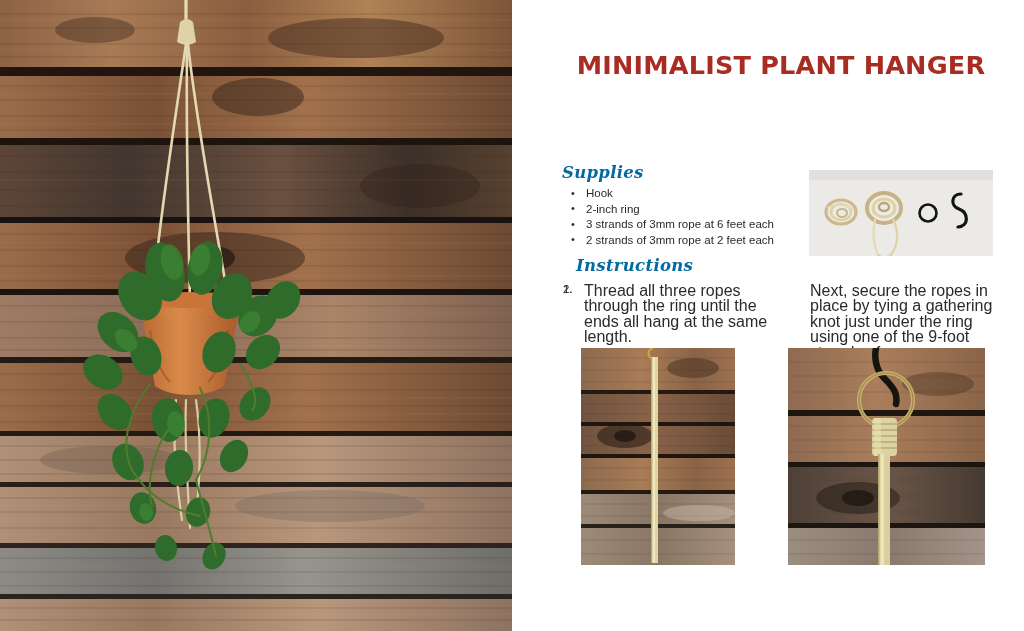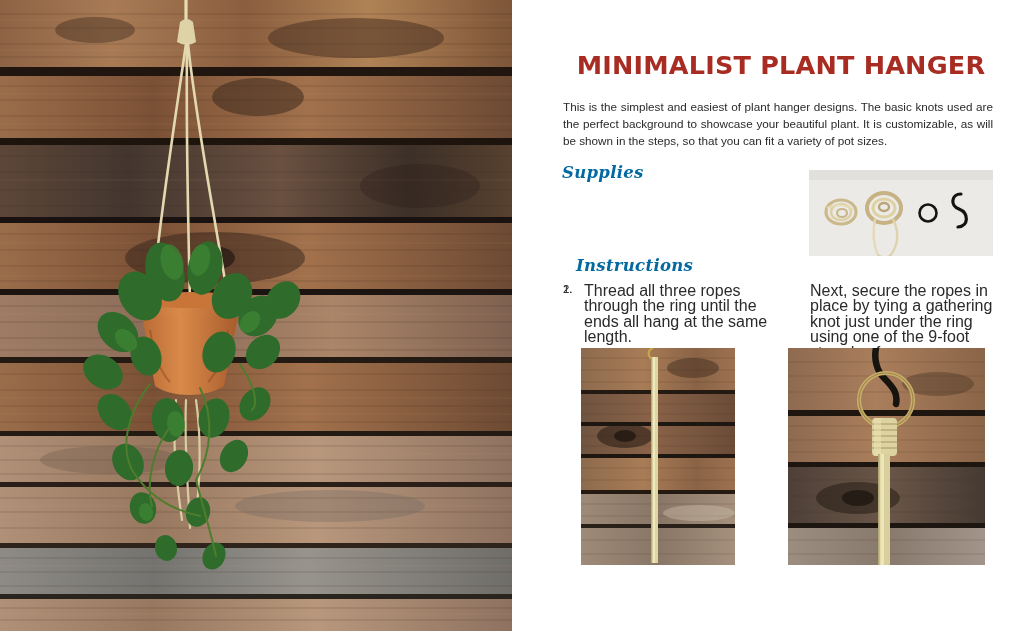--- a/index.html
+++ b/index.html
@@ -307,24 +307,29 @@
         <path d="M168 430 C 152 452, 146 486, 152 506"></path>
         <path d="M240 364 C 256 388, 258 404, 252 410"></path>
       </g>
     </svg>
   </div>
 
   <div class="content">
 
     <div class="title">MINIMALIST PLANT HANGER</div>
 
-    <div class="intro">This is the simplest and easiest of plant hanger designs. The basic knots used are the perfect background to showcase your beautiful plant. It is customizable, as will be shown in the steps, so that you can fit a variety of pot sizes.</div>
 
     <div class="script-head supplies">Supplies</div>
 
+    <ul class="supplies-list">
+      <li>Hook</li>
+      <li>2-inch ring</li>
+      <li>3 strands of 3mm rope at 6 feet each</li>
+      <li>2 strands of 3mm rope at 2 feet each</li>
+    </ul>
 
     <div class="supplies-photo">
       <svg viewBox="0 0 184 86" preserveAspectRatio="none">
         <rect x="0" y="0" width="184" height="86" fill="#eceae7"></rect>
         <rect x="0" y="0" width="184" height="10" fill="#e2e0dd"></rect>
 
         <g transform="translate(32,42)">
           <ellipse cx="0" cy="0" rx="15" ry="12" fill="none" stroke="#cbb98c" stroke-width="3.2"></ellipse>
           <ellipse cx="0" cy="0" rx="10" ry="8" fill="none" stroke="#ded0a6" stroke-width="2.6"></ellipse>
           <ellipse cx="1" cy="1" rx="5" ry="4" fill="none" stroke="#c9b78a" stroke-width="2.2"></ellipse>

